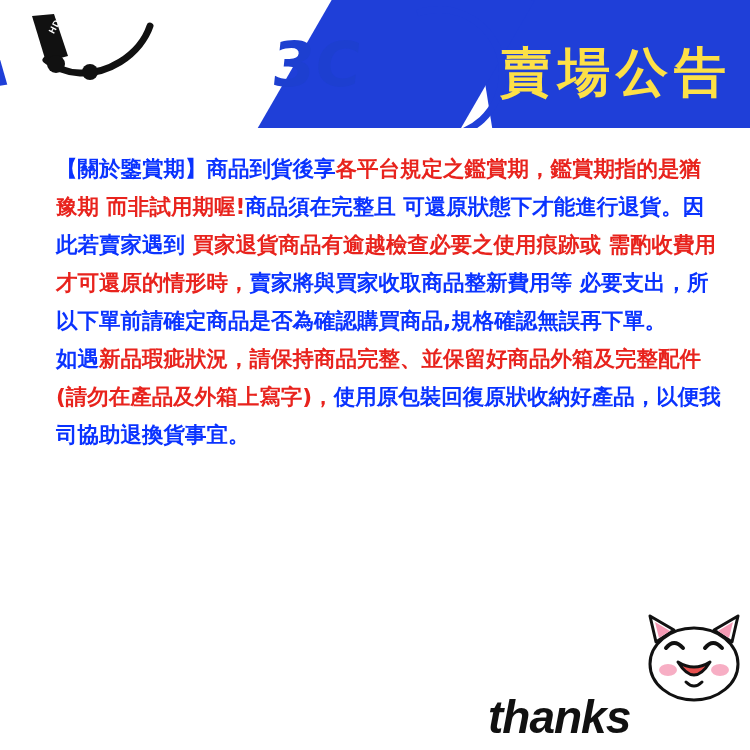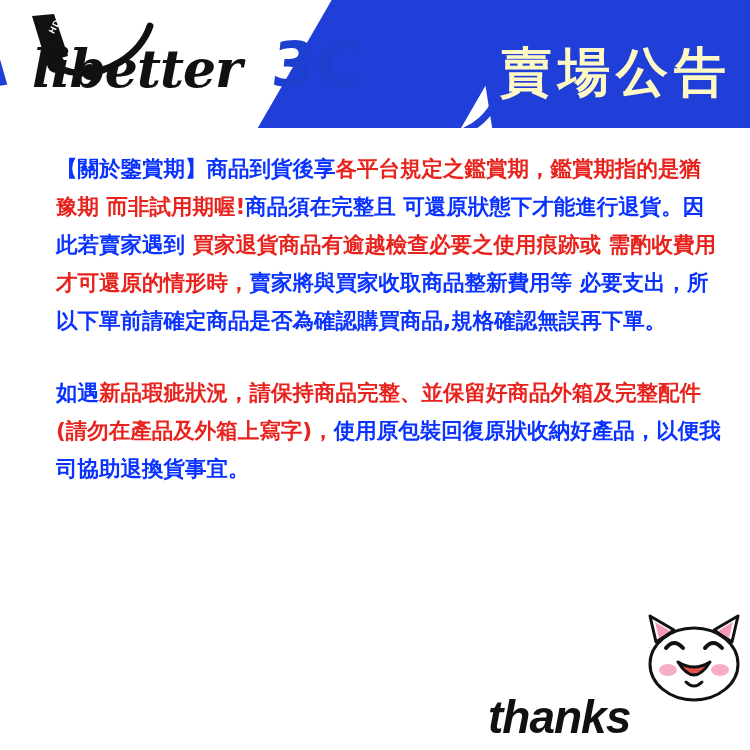--- a/index.html
+++ b/index.html
@@ -120,21 +120,21 @@
     letter-spacing: 1px;
   }
 
   #banner-title {
     position: absolute;
     right: 18px;
     top: 38px;
     font-family: "DejaVu Sans", sans-serif;
     font-weight: bold;
     font-size: 52px;
-    color: #fef9c3;
+    color: #fde047;
     letter-spacing: 6px;
     white-space: nowrap;
   }
 
   
   #content {
     position: absolute;
     left: 0;
     top: 128px;
     width: 750px;
@@ -145,21 +145,20 @@
   .para {
     font-family: "DejaVu Sans", sans-serif;
     font-size: 21.5px;
     line-height: 38px;
     color: #0a33ff;
     font-weight: bold;
     letter-spacing: 0px;
     text-align: left;
   }
   .para + .para {
-    margin-top: 34px;
   }
   .red {
     color: #e8231d;
   }
   .blue {
     color: #0a33ff;
   }
 
   
   #cat {
@@ -194,21 +193,20 @@
     <div class="swoosh-d"></div>
 
     <div id="brand">
       <svg class="cable" viewBox="0 0 130 70">
         <path d="M8 4 L30 2 L44 44 L22 50 Z" fill="#111111"></path>
         <path d="M22 48 C40 64, 70 66, 96 50 C112 40, 122 26, 126 14" stroke="#111111" stroke-width="7" fill="none" stroke-linecap="round"></path>
         <circle cx="32" cy="52" r="9" fill="#111111"></circle>
         <circle cx="66" cy="60" r="8" fill="#111111"></circle>
       </svg>
       <span class="plug-label">HDMI</span>
-      <span class="brand-text">libetter</span>
       <span class="brand-sub">3C</span>
     </div>
 
     <div id="banner-title">賣場公告</div>
   </div>
 
   <div id="content">
     <div class="para" id="p1"><span class="blue">【關於鑒賞期】</span><span class="blue">商品到貨後享</span><span class="red">各平台規定之鑑賞期，鑑賞期指的是猶豫期 而非試用期喔!</span><span class="blue">商品須在完整且 可還原狀態下才能進行退貨。</span><span class="blue">因此若賣家遇到 </span><span class="red">買家退貨商品有逾越檢查必要之使用痕跡或 需酌收費用才可還原的情形時，</span><span class="blue">賣家將與買家收取商品整新費用等 必要支出，所以下單前請確定商品是否為確認購買商品,規格確認無誤再下單。</span></div>
     <div class="para" id="p2"><span class="blue">如遇</span><span class="red">新品瑕疵狀況，請保持商品完整、並保留好商品外箱及完整配件(請勿在產品及外箱上寫字)，</span><span class="blue">使用原包裝回復原狀收納好產品，以便我司協助退換貨事宜。</span></div>
   </div>

